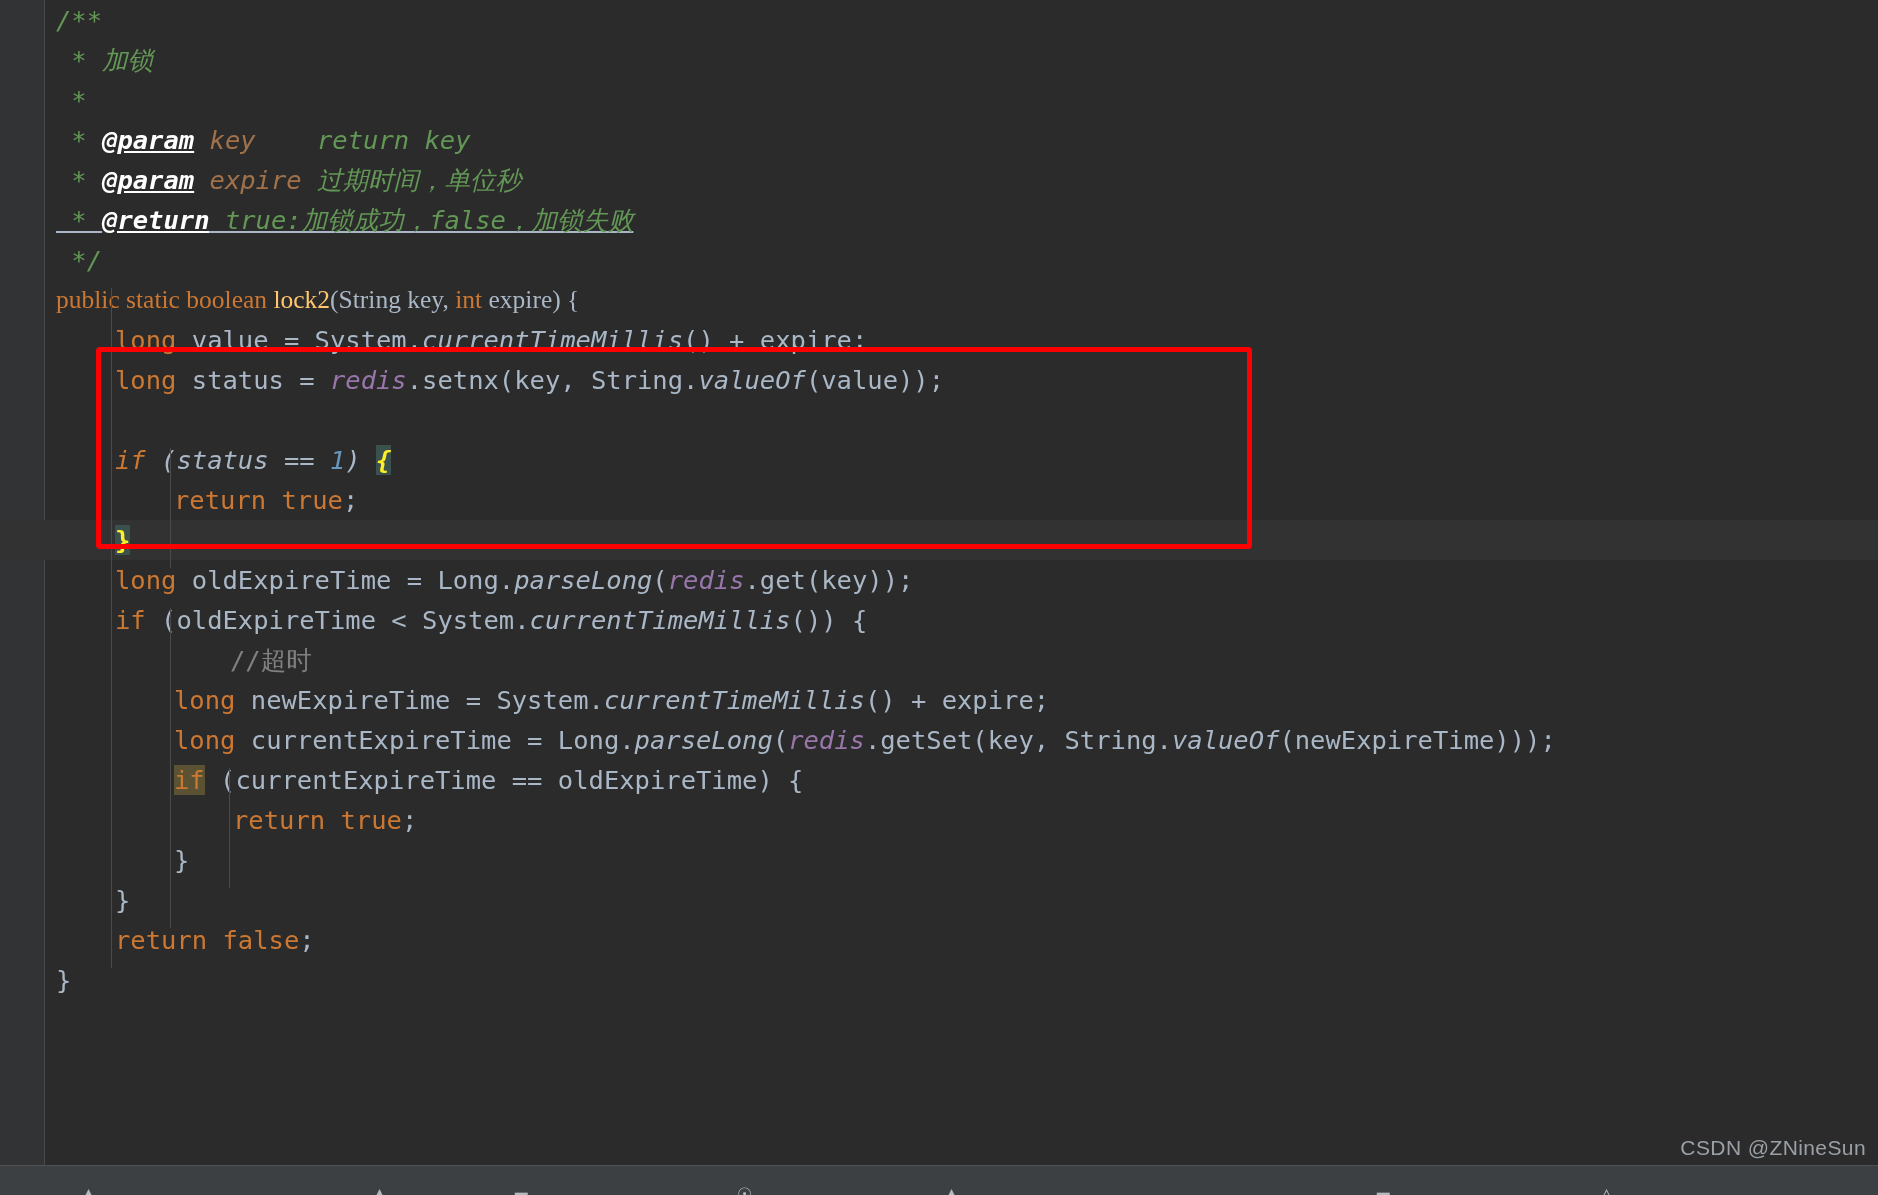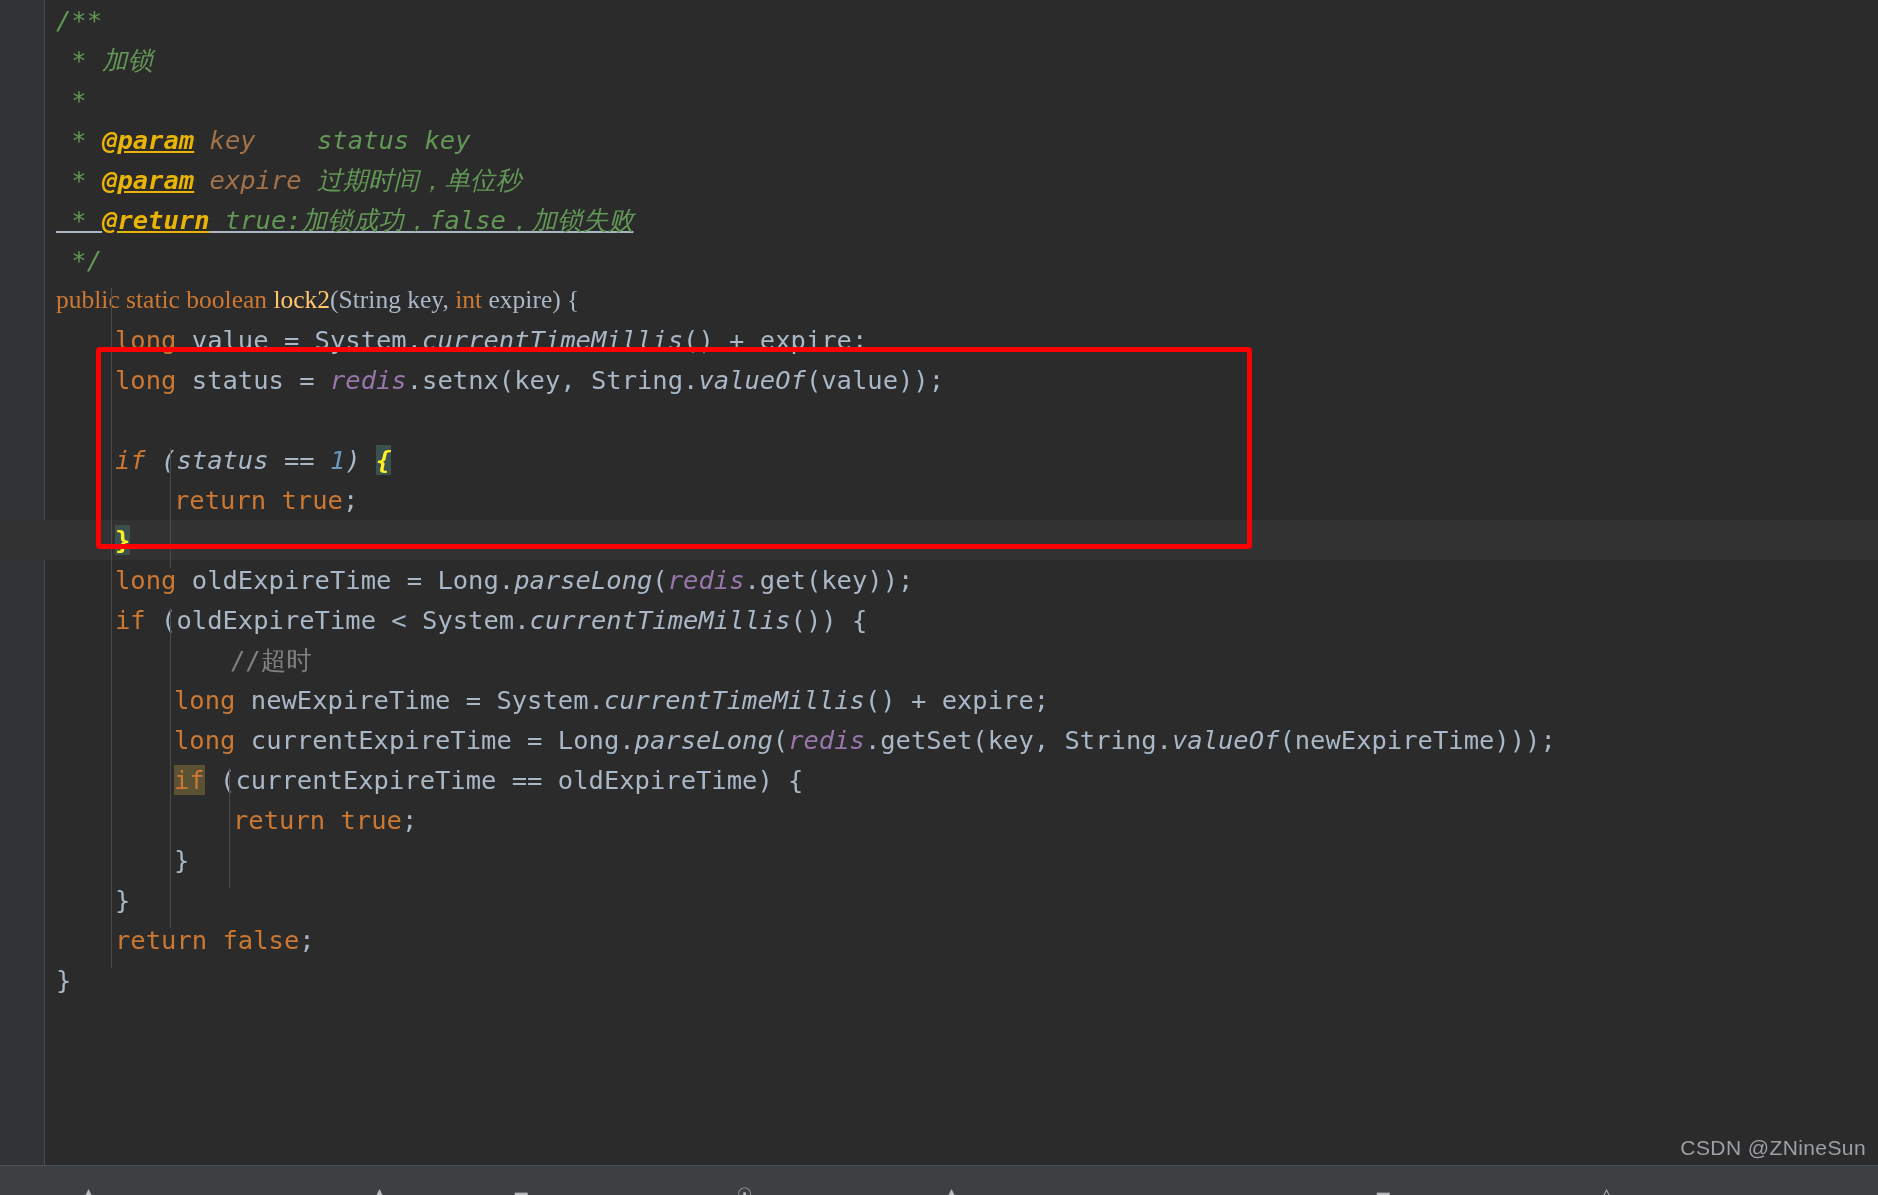--- a/index.html
+++ b/index.html
@@ -78,21 +78,21 @@
   
   .kw      { color: #cc7832; }          
   .ident   { color: #a9b7c6; }          
   .mname   { color: #ffc66d; }          
   .stat    { color: #a9b7c6; font-style: italic; }  
   .field   { color: #9876aa; font-style: italic; }  
   .num     { color: #6897bb; }          
   .cmt     { color: #808080; }          
 
   .doc     { color: #629755; font-style: italic; }  
-  .doctag  { color: #eab308; font-style: italic; font-weight: bold; text-decoration: underline; }
+  .doctag  { color: #ffffff; font-style: italic; font-weight: bold; text-decoration: underline; }
   .docval  { color: #a1724a; font-style: italic; text-align: center; }  
 
   .brace-match {
     color: #ffef28;
     background: #3b514d;
     font-weight: bold;
   }
   .search-hit {
     background: #5a5233;
   }
@@ -142,21 +142,21 @@
 
 <div id="editor">
 
   <div class="gutter-strip"></div>
   <div class="gutter-divider"></div>
 
   <div class="code-area" id="code-area">
       <div class="line" style="top: 0px; left: 56px;"><span class="doc">/**</span></div>
       <div class="line" style="top: 40px; left: 56px;"><span class="doc"> * 加锁</span></div>
       <div class="line" style="top: 80px; left: 56px;"><span class="doc"> *</span></div>
-      <div class="line" style="top: 120px; left: 56px;"><span class="doc"> * </span><span class="doctag">@param</span><span class="doc"> </span><span class="docval">key</span><span class="doc">    status key</span></div>
+      <div class="line" style="top: 120px; left: 56px;"><span class="doc"> * </span><span class="doctag">@param</span><span class="doc"> </span><span class="docval">key</span><span class="doc">    return key</span></div>
       <div class="line" style="top: 160px; left: 56px;"><span class="doc"> * </span><span class="doctag">@param</span><span class="doc"> </span><span class="docval">expire</span><span class="doc"> 过期时间，单位秒</span></div>
       <div class="line" style="top: 200px; left: 56px; text-decoration: underline;"><span class="doc"> * </span><span class="doctag">@return</span><span class="doc"> true:加锁成功，false，加锁失败</span></div>
       <div class="line" style="top: 240px; left: 56px;"><span class="doc"> */</span></div>
       <div class="line" style="top: 280px; left: 56px; font-family: Liberation Serif, serif;"><span class="kw">public static boolean </span><span class="mname">lock2</span><span class="ident">(String key, </span><span class="kw">int</span><span class="ident"> expire) {</span></div>
       <div class="line" style="top: 320px; left: 115px;"><span class="kw">long</span><span class="ident"> value = System.</span><span class="stat">currentTimeMillis</span><span class="ident">() + expire;</span></div>
       <div class="line" style="top: 360px; left: 115px;"><span class="kw">long</span><span class="ident"> status = </span><span class="field">redis</span><span class="ident">.setnx(key, String.</span><span class="stat">valueOf</span><span class="ident">(value));</span></div>
       <div class="line" style="top: 400px; left: 115px;"></div>
       <div class="line" style="top: 440px; left: 115px; font-style: italic;"><span class="kw">if</span><span class="ident"> (status == </span><span class="num">1</span><span class="ident">) </span><span class="brace-match">{</span></div>
       <div class="line" style="top: 480px; left: 174px;"><span class="kw">return true</span><span class="ident">;</span></div>
       <div class="current-line" style="top: 520px;"></div>

